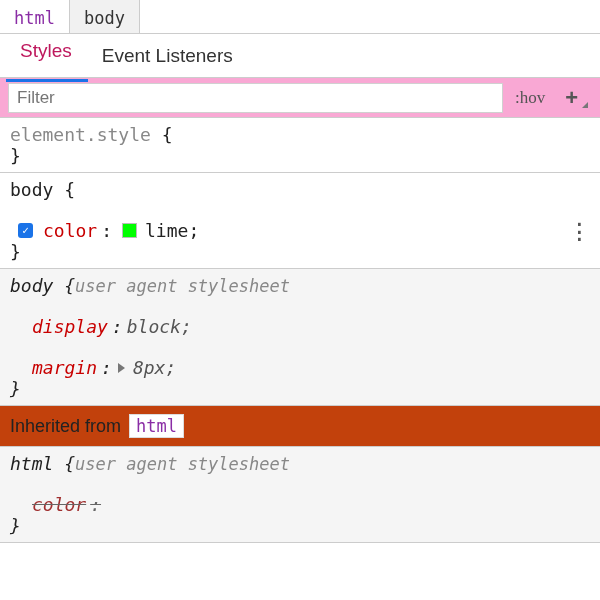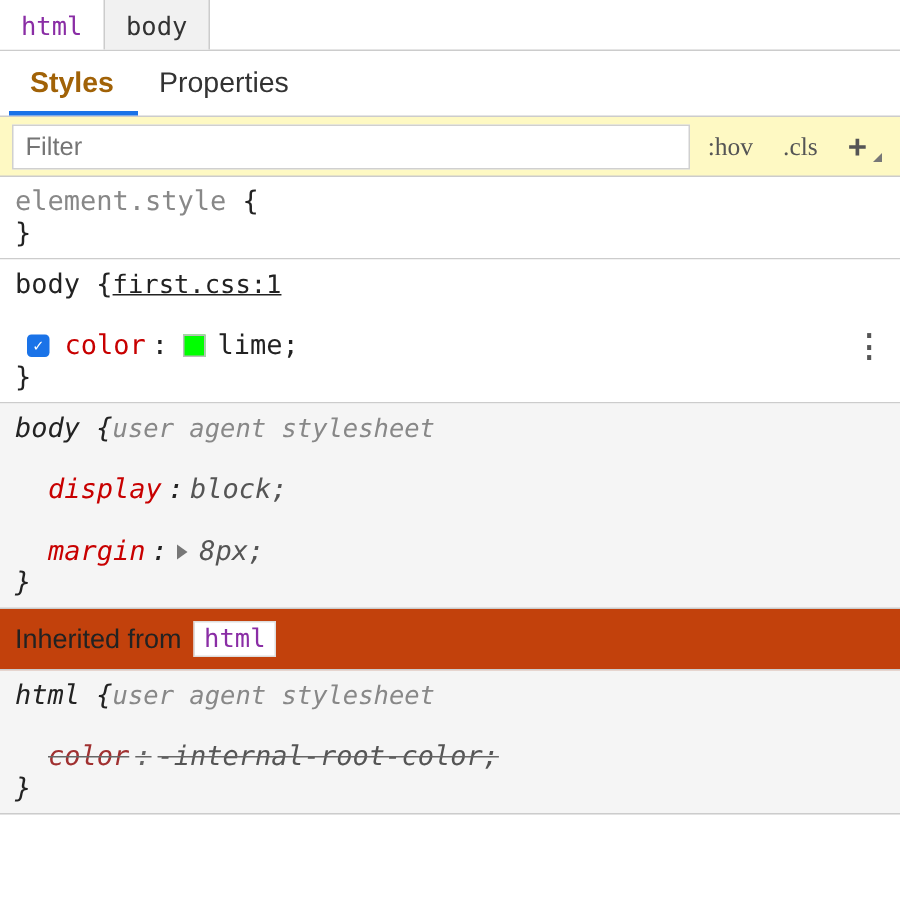--- a/index.html
+++ b/index.html
@@ -47,34 +47,34 @@
   padding: 0 6px;
 }
 .tab {
   padding: 10px 16px 10px 14px;
   font-size: 19px;
   color: #333;
   cursor: pointer;
 }
 .tab.active {
   border-bottom: 3px solid #1a73e8;
-  font-weight: 700;
-  padding-bottom: 7px;
-  color: #a16207;
+  font-weight: 400;
+  padding-bottom: 17px;
+  color: #be185d;
 }
 
 
 .toolbar {
   display: flex;
   align-items: center;
   border-bottom: 1px solid #ccc;
   height: 40px;
   padding: 4px 8px;
   gap: 4px;
-  background: #fef9c3;
+  background: #f9a8d4;
 }
 .filter-input {
   flex: 1;
   height: 30px;
   border: 1px solid #d0d0d0;
   padding: 2px 8px;
   font-size: 17px;
   color: #555;
   background: #fff;
 }
@@ -217,27 +217,26 @@
 </head>
 <body>
 
 <div class="breadcrumb">
   <div class="crumb selected">html</div>
   <div class="crumb muted">body</div>
 </div>
 
 <div class="tabs">
   <div class="tab active">Styles</div>
-  <div class="tab">Properties</div>
+  <div class="tab">Event Listeners</div>
 </div>
 
 <div class="toolbar">
   <input class="filter-input" type="text" placeholder="Filter" style="">
   <div class="tool-btn">:hov</div>
-  <div class="tool-btn">.cls</div>
   <div class="add-btn">+</div>
   <div class="add-corner"></div>
 </div>
 
 <div class="rules">
 
   <div class="rule-block">
     <div class="rule-header">
       <span>
         <span class="selector dim">element.style</span>
@@ -246,21 +245,20 @@
     </div>
     <div class="close">}</div>
   </div>
 
   <div class="rule-block">
     <div class="rule-header">
       <span>
         <span class="selector">body</span>
         <span class="brace"> </span><span class="brace">{</span>
       </span>
-      <span class="source-link">first.css:1</span>
     </div>
     <div class="decl-line">
       <span class="checkbox"></span>
       <span class="prop">color</span>
         <span class="colon">:</span>
       <span class="swatch" style="background:#00ff00"></span>
       <span class="val">lime;</span>
     </div>
     <div class="close">}</div>
     <div class="dots">·<br>·<br>·</div>
@@ -297,18 +295,17 @@
     <div class="rule-header">
       <span>
         <span class="selector">html</span>
         <span class="brace"> </span><span class="brace">{</span>
       </span>
       <span class="ua-tag">user agent stylesheet</span>
     </div>
     <div class="decl-line strike">
       <span class="prop">color</span>
         <span>:</span>
-      <span class="val">-internal-root-color;</span>
     </div>
     <div class="close">}</div>
   </div>
 
 </div>
 
 </body></html>

